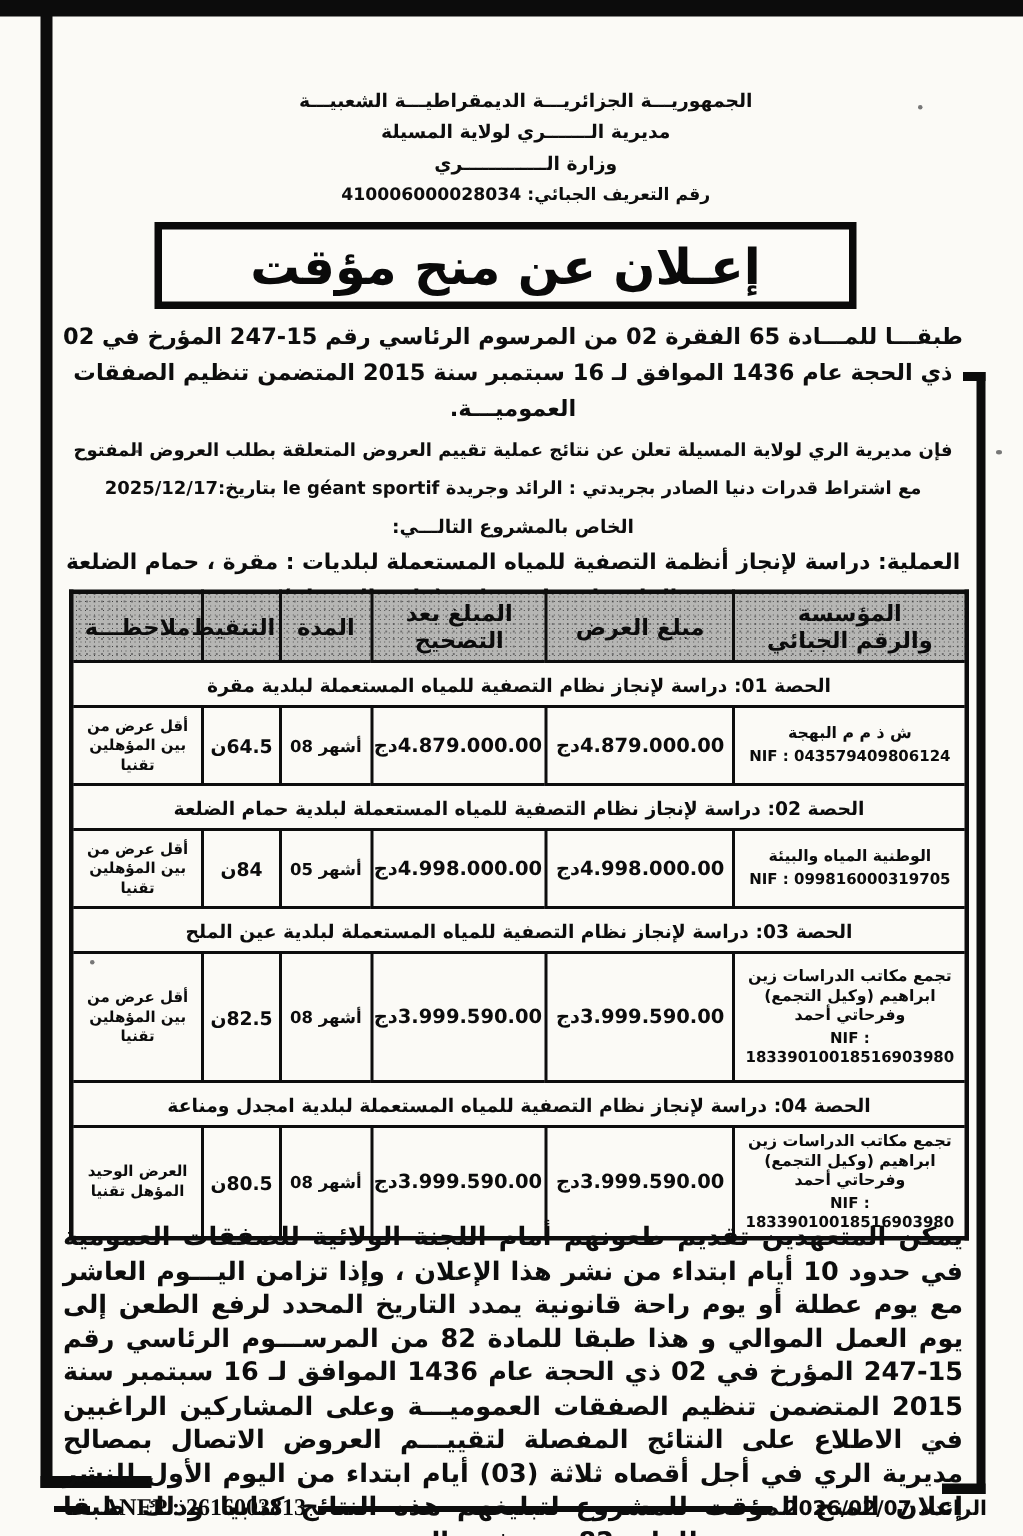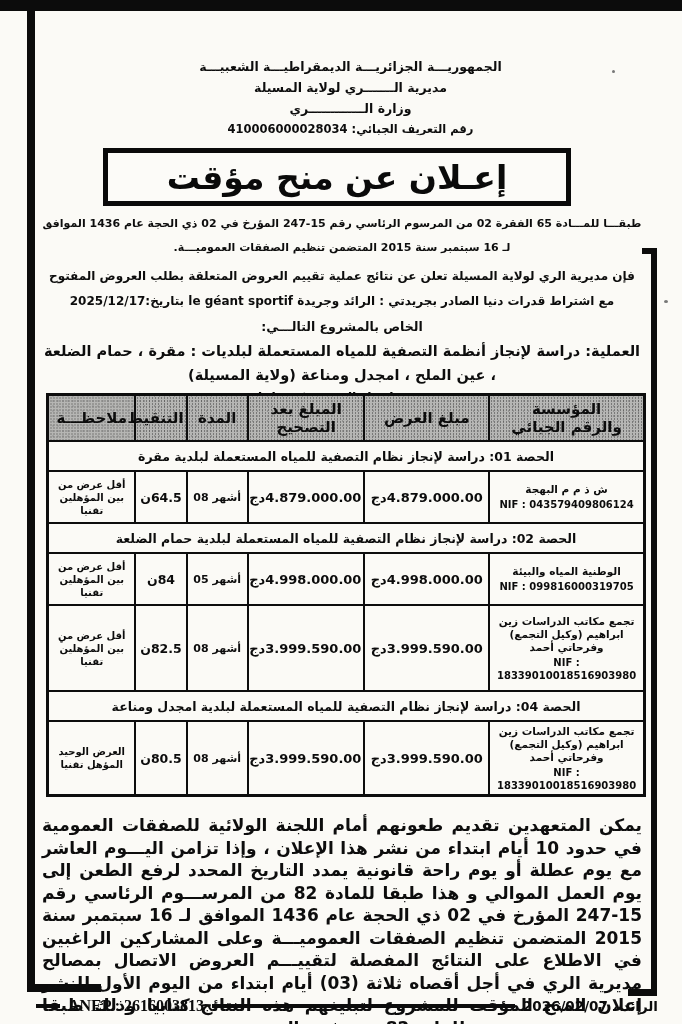--- a/index.html
+++ b/index.html
@@ -26,21 +26,21 @@
   
   .title-box{
     position:absolute;top:148px;left:103px;width:458px;height:48px;
     border:5px solid #0a0a0a;background:#fcfbf8;
     display:flex;align-items:center;justify-content:center;
   }
   .title-box span{font-size:33px;font-weight:bold;direction:rtl;color:#0a0a0a;}
   
   .intro{position:absolute;top:212px;left:40px;width:604px;direction:rtl;text-align:center;color:#0d0d0d;}
   .intro p{margin:0 0 3px 0;font-weight:bold;}
-  .intro .p1{font-size:11px;line-height:24px;margin-bottom:4px;}
+  .intro .p1{font-size:15px;line-height:24px;margin-bottom:4px;}
   .intro .p2{font-size:12px;line-height:25px;margin-bottom:2px;}
   .intro .p3{font-size:12.5px;line-height:22px;margin-bottom:1px;}
   .intro .op{font-size:14.5px;line-height:24px;margin-bottom:1px;}
   .intro .p5{font-size:12.5px;line-height:20px;}
   
   table.results{
     position:absolute;top:393px;left:46px;width:600px;
     border-collapse:collapse;direction:rtl;table-layout:fixed;
     border:3px solid #0d0d0d;
   }
@@ -159,20 +159,23 @@
           <div>الوطنية المياه والبيئة</div>
           <div class="nif">NIF : 099816000319705</div>
         </td>
         <td class="amount">4.998.000.00دج</td>
         <td class="amount">4.998.000.00دج</td>
         <td class="duration">05 أشهر</td>
         <td class="score">84ن</td>
         <td class="note">أقل عرض من بين المؤهلين تقنيا</td>
       </tr>
 
+      <tr class="lot-row">
+        <td colspan="6">الحصة 03: دراسة لإنجاز نظام التصفية للمياه المستعملة لبلدية عين الملح</td>
+      </tr>
       <tr class="r3">
         <td class="company">
           <div>تجمع مكاتب الدراسات زين ابراهيم (وكيل التجمع) وفرحاتي أحمد</div>
           <div class="nif">NIF : 18339010018516903980</div>
         </td>
         <td class="amount">3.999.590.00دج</td>
         <td class="amount">3.999.590.00دج</td>
         <td class="duration">08 أشهر</td>
         <td class="score">82.5ن</td>
         <td class="note">أقل عرض من بين المؤهلين تقنيا</td>

